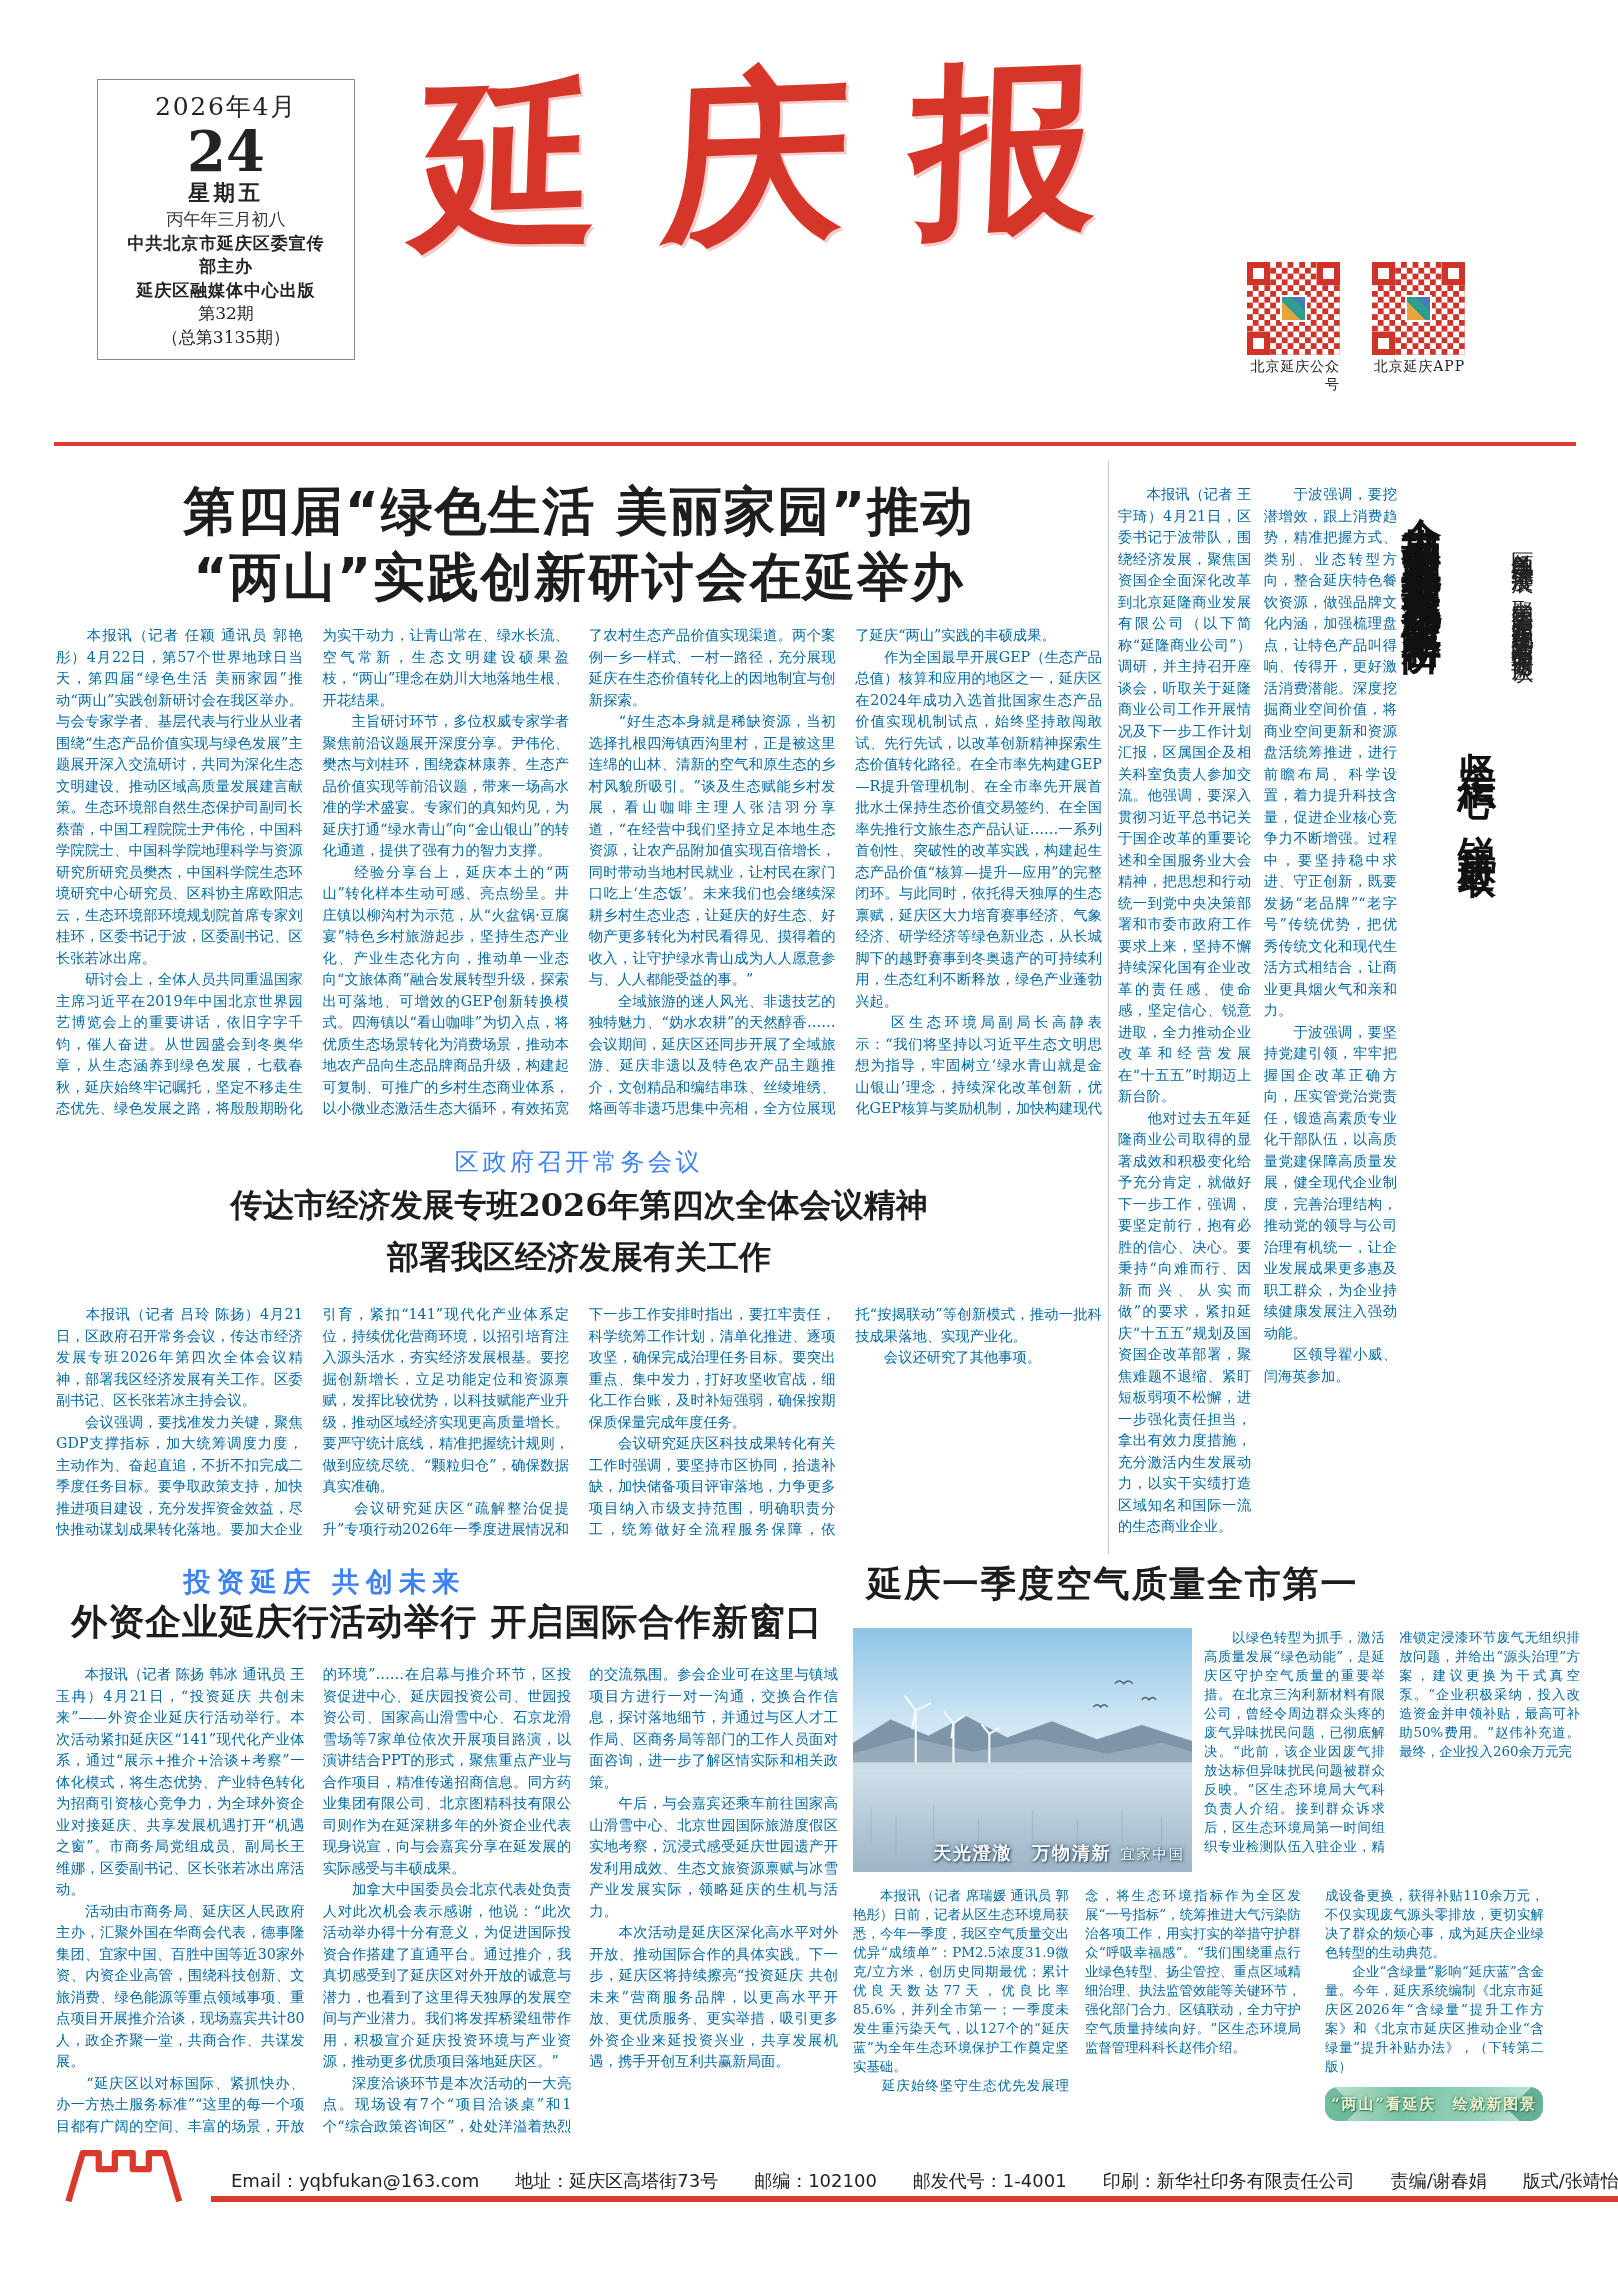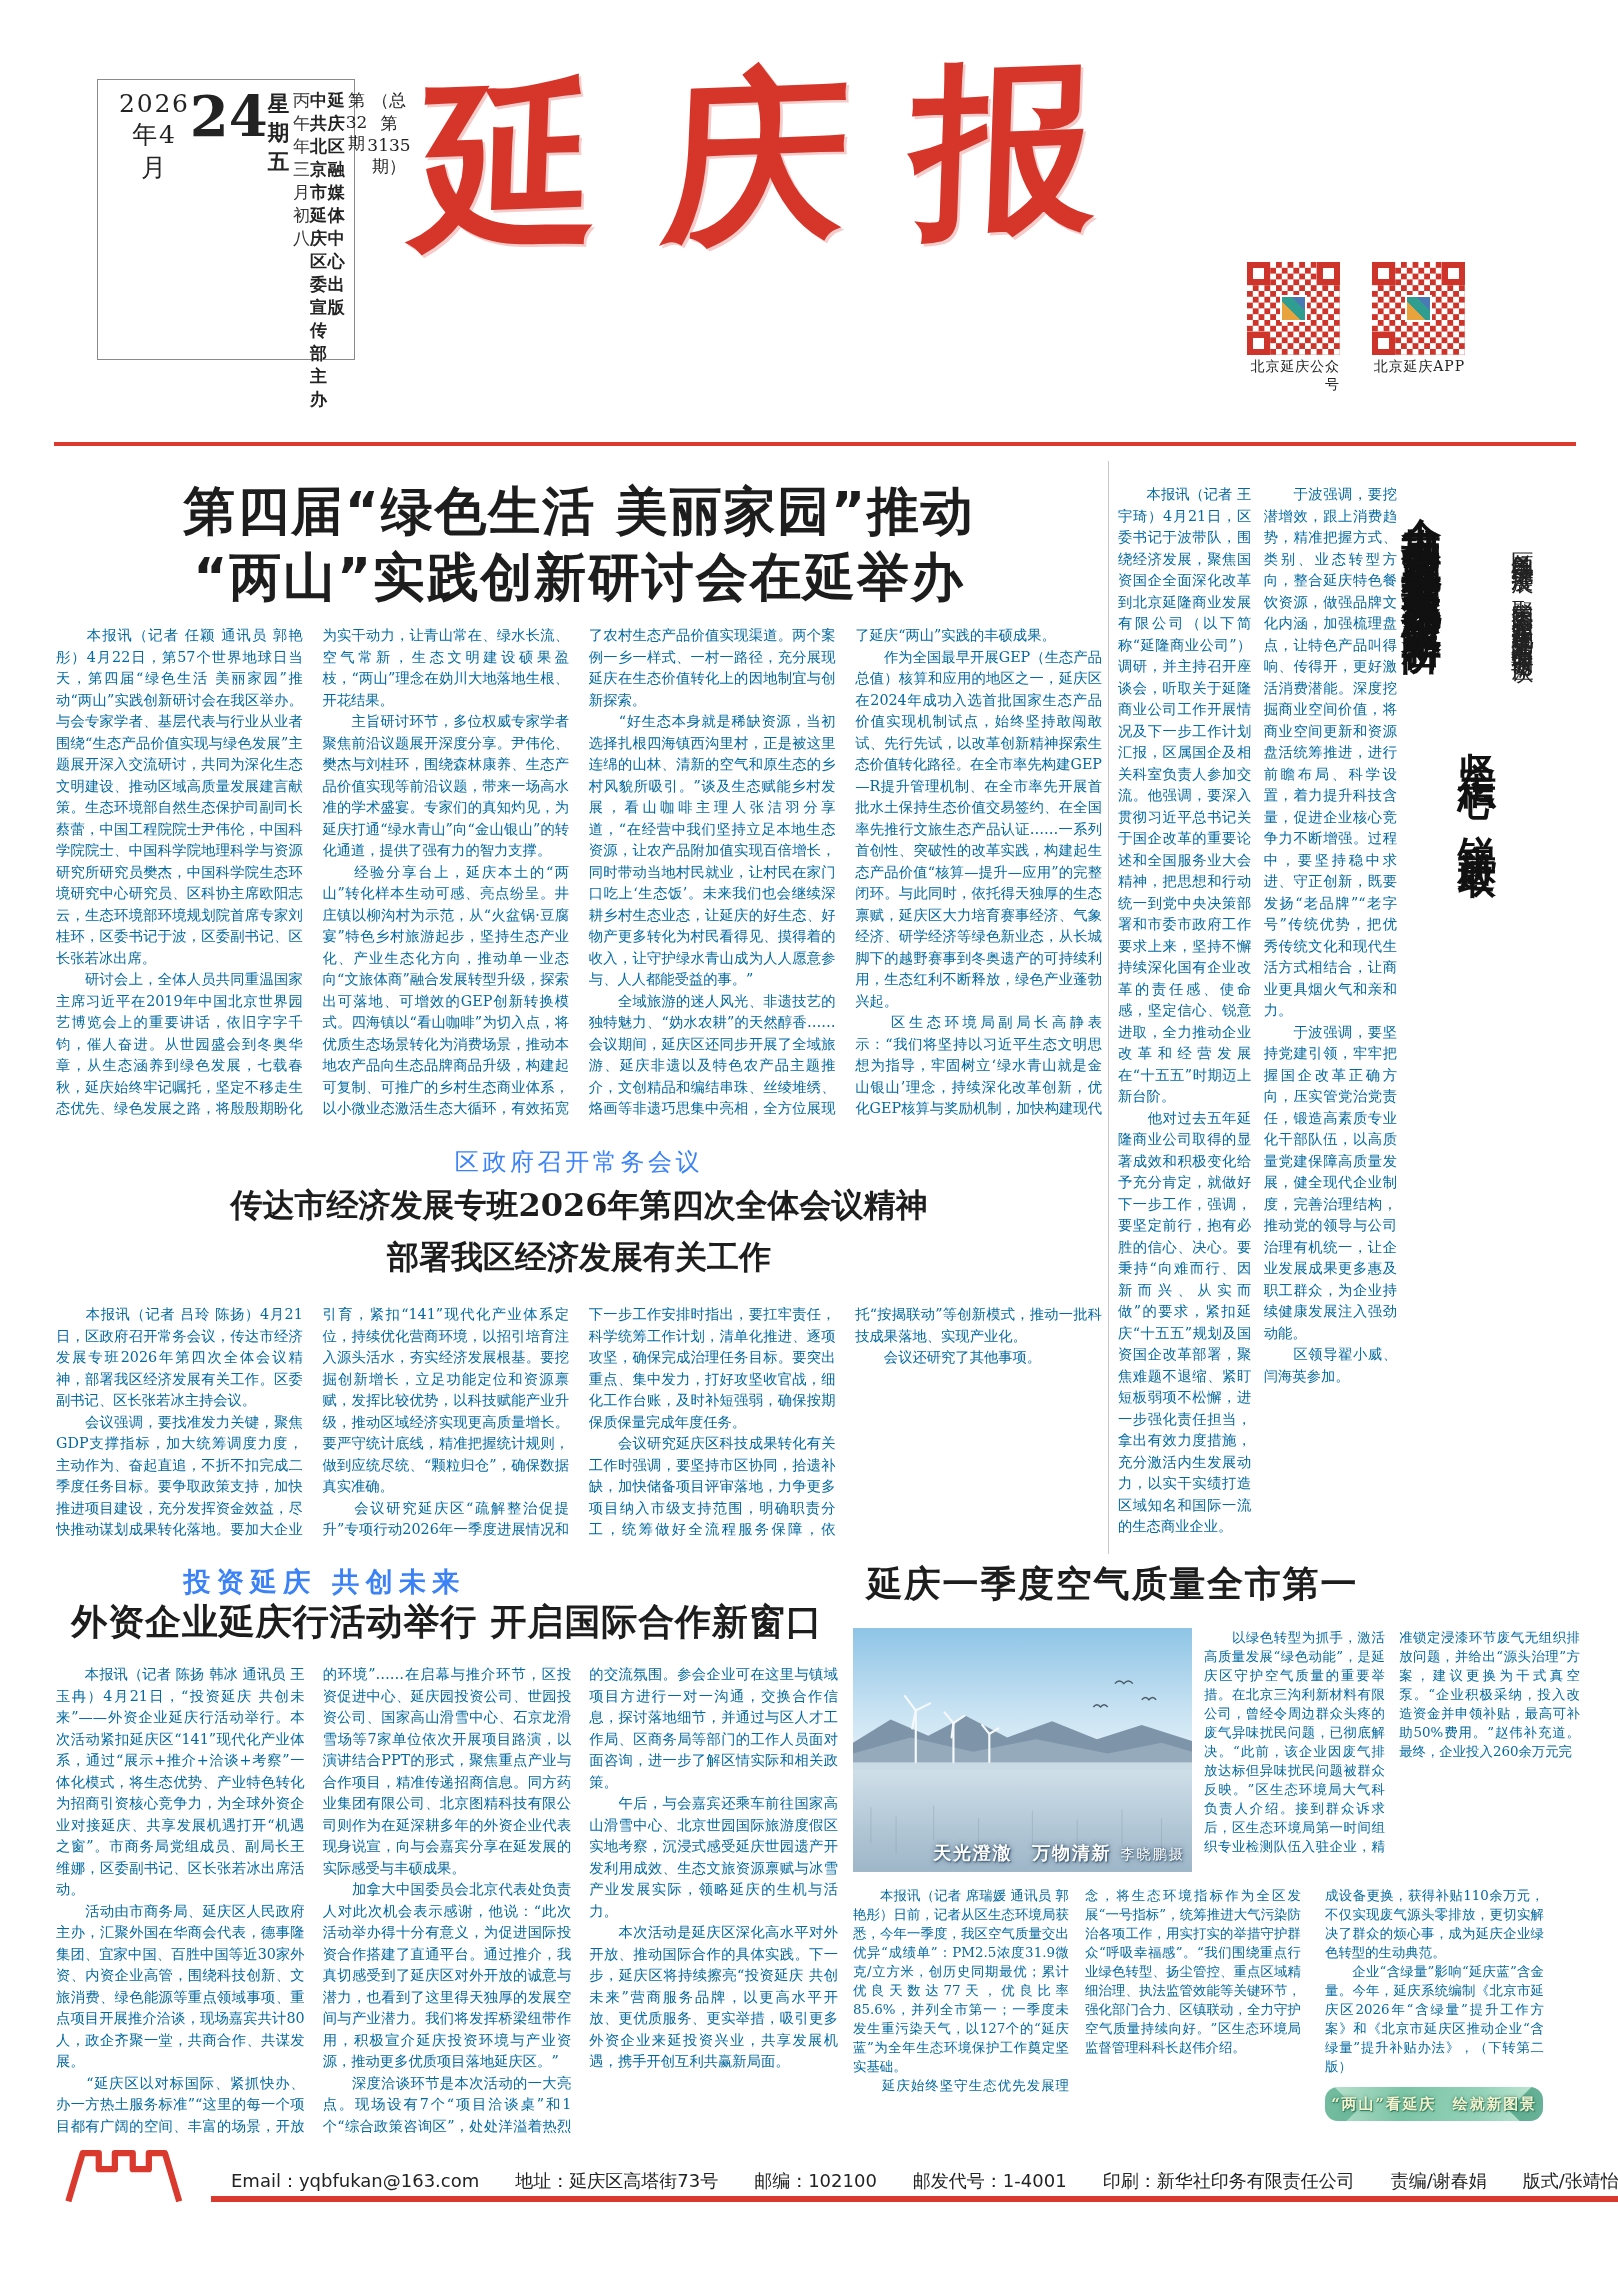--- a/index.html
+++ b/index.html
@@ -2,21 +2,21 @@
 <html style="font-size:14.3px"><head>
 <meta charset="utf-8">
 <style>
 *{margin:0;padding:0;box-sizing:border-box}
 html,body{background:#e9e9e9}
 .page{position:relative;width:1618px;height:2293px;background:#ffffff;margin:0 auto;overflow:hidden;
   font-family:"DejaVu Serif","Liberation Serif",serif;color:#232323}
 .abs{position:absolute}
 
 .datebox{left:97px;top:79px;width:258px;height:281px;border:1.8px solid #8a8a8a;text-align:center;
-  display:flex;flex-direction:row;justify-content:space-evenly;padding:9px 21px}
+  display:flex;flex-direction:column;justify-content:space-evenly;padding:9px 21px}
 .d-month{font-size:25px;letter-spacing:1.8px}
 .d-day{font-size:56px;font-weight:bold;line-height:54px}
 .d-week{font-size:21.5px;font-weight:600;letter-spacing:3.6px}
 .d-lunar{font-size:17px;color:#333}
 .d-org{font-size:17px;font-weight:bold;letter-spacing:0.9px}
 .d-issue{font-size:17px}
 .paper-title{left:372px;top:54px;width:833px;text-align:center;font-size:184px;font-weight:bold;
   color:#d6352a;letter-spacing:64px;line-height:1.1;transform:rotate(-2deg) skewX(-4deg);white-space:nowrap;
   text-shadow:2.7px 2.7px 0 rgba(214,53,42,.25)}
 .qr{width:93px;height:93px;background:repeating-conic-gradient(#ce3429 0 25%,#fff 0 50%);
@@ -190,21 +190,21 @@
           <line x1="90" y1="198" x2="90" y2="236"></line>
         <line x1="140" y1="212" x2="140" y2="256"></line>
           <line x1="200" y1="204" x2="200" y2="246"></line>
           <line x1="250" y1="214" x2="250" y2="258"></line>
         <line x1="300" y1="202" x2="300" y2="244"></line>
           <line x1="344" y1="212" x2="344" y2="252"></line>
       </g>
       <rect y="150" width="378" height="8" fill="#c8d8e2" opacity=".7"></rect>
     </svg>
     <div class="caption">
-      <span>天光澄澈　万物清新</span><span class="credit">李晓鹏摄</span>
+      <span>天光澄澈　万物清新</span><span class="credit">宜家中国</span>
     </div>
   </div>
 
   <div class="abs bodytext bt-a4s">　　以绿色转型为抓手，激活高质量发展“绿色动能”，是延庆区守护空气质量的重要举措。在北京三沟利新材料有限公司，曾经令周边群众头疼的废气异味扰民问题，已彻底解决。“此前，该企业因废气排放达标但异味扰民问题被群众反映。”区生态环境局大气科负责人介绍。接到群众诉求后，区生态环境局第一时间组织专业检测队伍入驻企业，精准锁定浸漆环节废气无组织排放问题，并给出“源头治理”方案，建议更换为干式真空泵。“企业积极采纳，投入改造资金并申领补贴，最高可补助50%费用。”赵伟补充道。最终，企业投入260余万元完</div>
   <div class="abs bodytext bt-a4l">　　本报讯（记者 席瑞媛 通讯员 郭艳彤）日前，记者从区生态环境局获悉，今年一季度，我区空气质量交出优异“成绩单”：PM2.5浓度31.9微克/立方米，创历史同期最优；累计优良天数达77天，优良比率85.6%，并列全市第一；一季度未发生重污染天气，以127个的“延庆蓝”为全年生态环境保护工作奠定坚实基础。
 　　延庆始终坚守生态优先发展理念，将生态环境指标作为全区发展“一号指标”，统筹推进大气污染防治各项工作，用实打实的举措守护群众“呼吸幸福感”。“我们围绕重点行业绿色转型、扬尘管控、重点区域精细治理、执法监管效能等关键环节，强化部门合力、区镇联动，全力守护空气质量持续向好。”区生态环境局监督管理科科长赵伟介绍。</div>
   <div class="abs bodytext bt-a4r">成设备更换，获得补贴110余万元，不仅实现废气源头零排放，更切实解决了群众的烦心事，成为延庆企业绿色转型的生动典范。
 　　企业“含绿量”影响“延庆蓝”含金量。今年，延庆系统编制《北京市延庆区2026年“含绿量”提升工作方案》和《北京市延庆区推动企业“含绿量”提升补贴办法》，（下转第二版）</div>
 
   <div class="banner">

